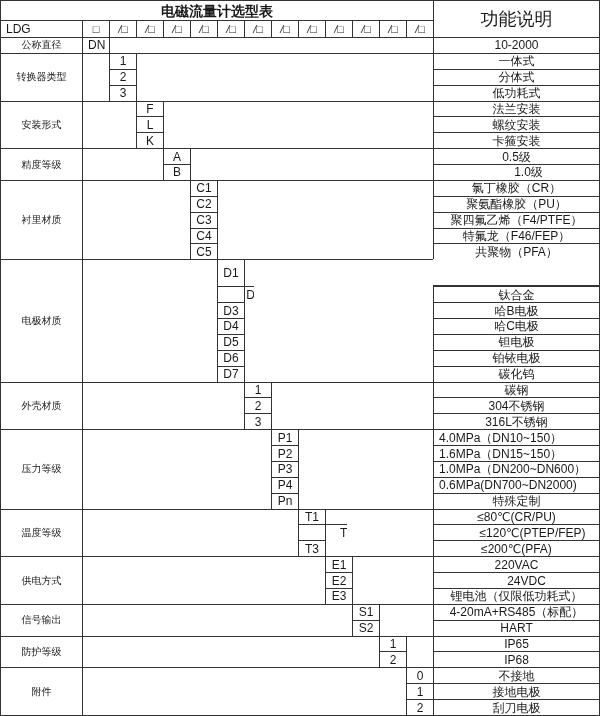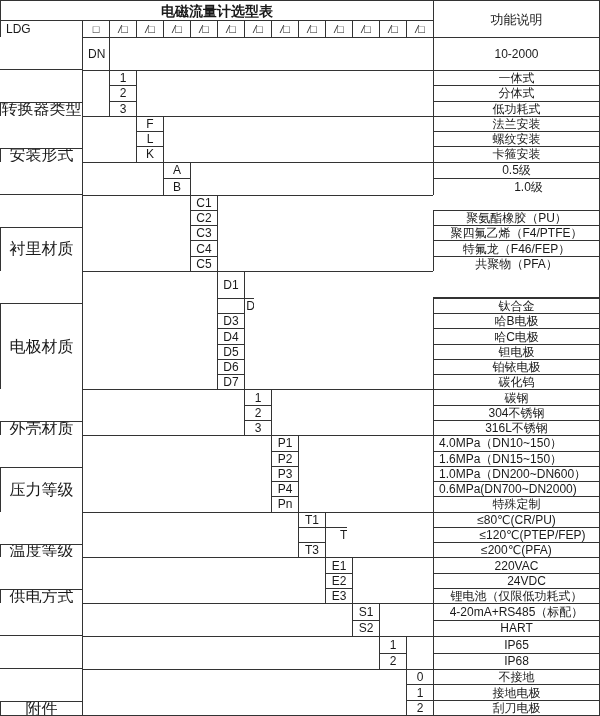--- a/index.html
+++ b/index.html
@@ -15,22 +15,22 @@
     border-bottom:1px solid var(--line);
     background:#fff;
   }
   .c{
     border-top:1px solid var(--line);
     border-left:1px solid var(--line);
     display:flex; align-items:center; justify-content:center;
     font-size:12px; line-height:1; white-space:nowrap; overflow:hidden;
   }
   .title{ font-size:14px; font-weight:600; }
-  .hdr{ font-size:13px; }
-  .lab{ font-size:16px;margin-top:32px; }
+  .hdr{ font-size:18px; }
+  .lab{ font-size:10px; }
   .al{ justify-content:flex-start; padding-left:5px; }
   .slot{ font-style:italic; font-size:11px; letter-spacing:0; }
 </style>
 </head>
 <body>
 
 <div id="grid">
     <div class="c title" style="grid-area: 1 / 1 / auto / span 14;">电磁流量计选型表</div>
     <div class="c hdr" style="grid-area: 1 / 15 / span 2;">功能说明</div>
     <div class="c al" style="grid-area: 2 / 1;">LDG</div>
@@ -72,20 +72,21 @@
     <div class="c lab" style="grid-area: 10 / 1 / span 2;">精度等级</div>
     <div class="c" style="grid-area: 10 / 2 / span 2 / span 3;"></div>
     <div class="c" style="grid-area: 10 / 5;">A</div>
     <div class="c" style="grid-area: 10 / 15;">0.5级</div>
     <div class="c" style="grid-area: 11 / 5;">B</div>
     <div class="c" style="grid-area: 11 / 15; padding-left: 24px;">1.0级</div>
     <div class="c" style="grid-area: 10 / 6 / span 2 / span 9;"></div>
     <div class="c lab" style="grid-area: 12 / 1 / span 5;">衬里材质</div>
     <div class="c" style="grid-area: 12 / 2 / span 5 / span 4;"></div>
     <div class="c" style="grid-area: 12 / 6;">C1</div>
+    <div class="c" style="grid-area: 12 / 15;">氯丁橡胶（CR）</div>
     <div class="c" style="grid-area: 13 / 6;">C2</div>
     <div class="c" style="grid-area: 13 / 15;">聚氨酯橡胶（PU）</div>
     <div class="c" style="grid-area: 14 / 6;">C3</div>
     <div class="c" style="grid-area: 14 / 15;">聚四氟乙烯（F4/PTFE）</div>
     <div class="c" style="grid-area: 15 / 6;">C4</div>
     <div class="c" style="grid-area: 15 / 15;">特氟龙（F46/FEP）</div>
     <div class="c" style="grid-area: 16 / 6;">C5</div>
     <div class="c" style="grid-area: 16 / 15;">共聚物（PFA）</div>
     <div class="c" style="grid-area: 12 / 7 / span 5 / span 8;"></div>
     <div class="c lab" style="grid-area: 17 / 1 / span 7;">电极材质</div>

